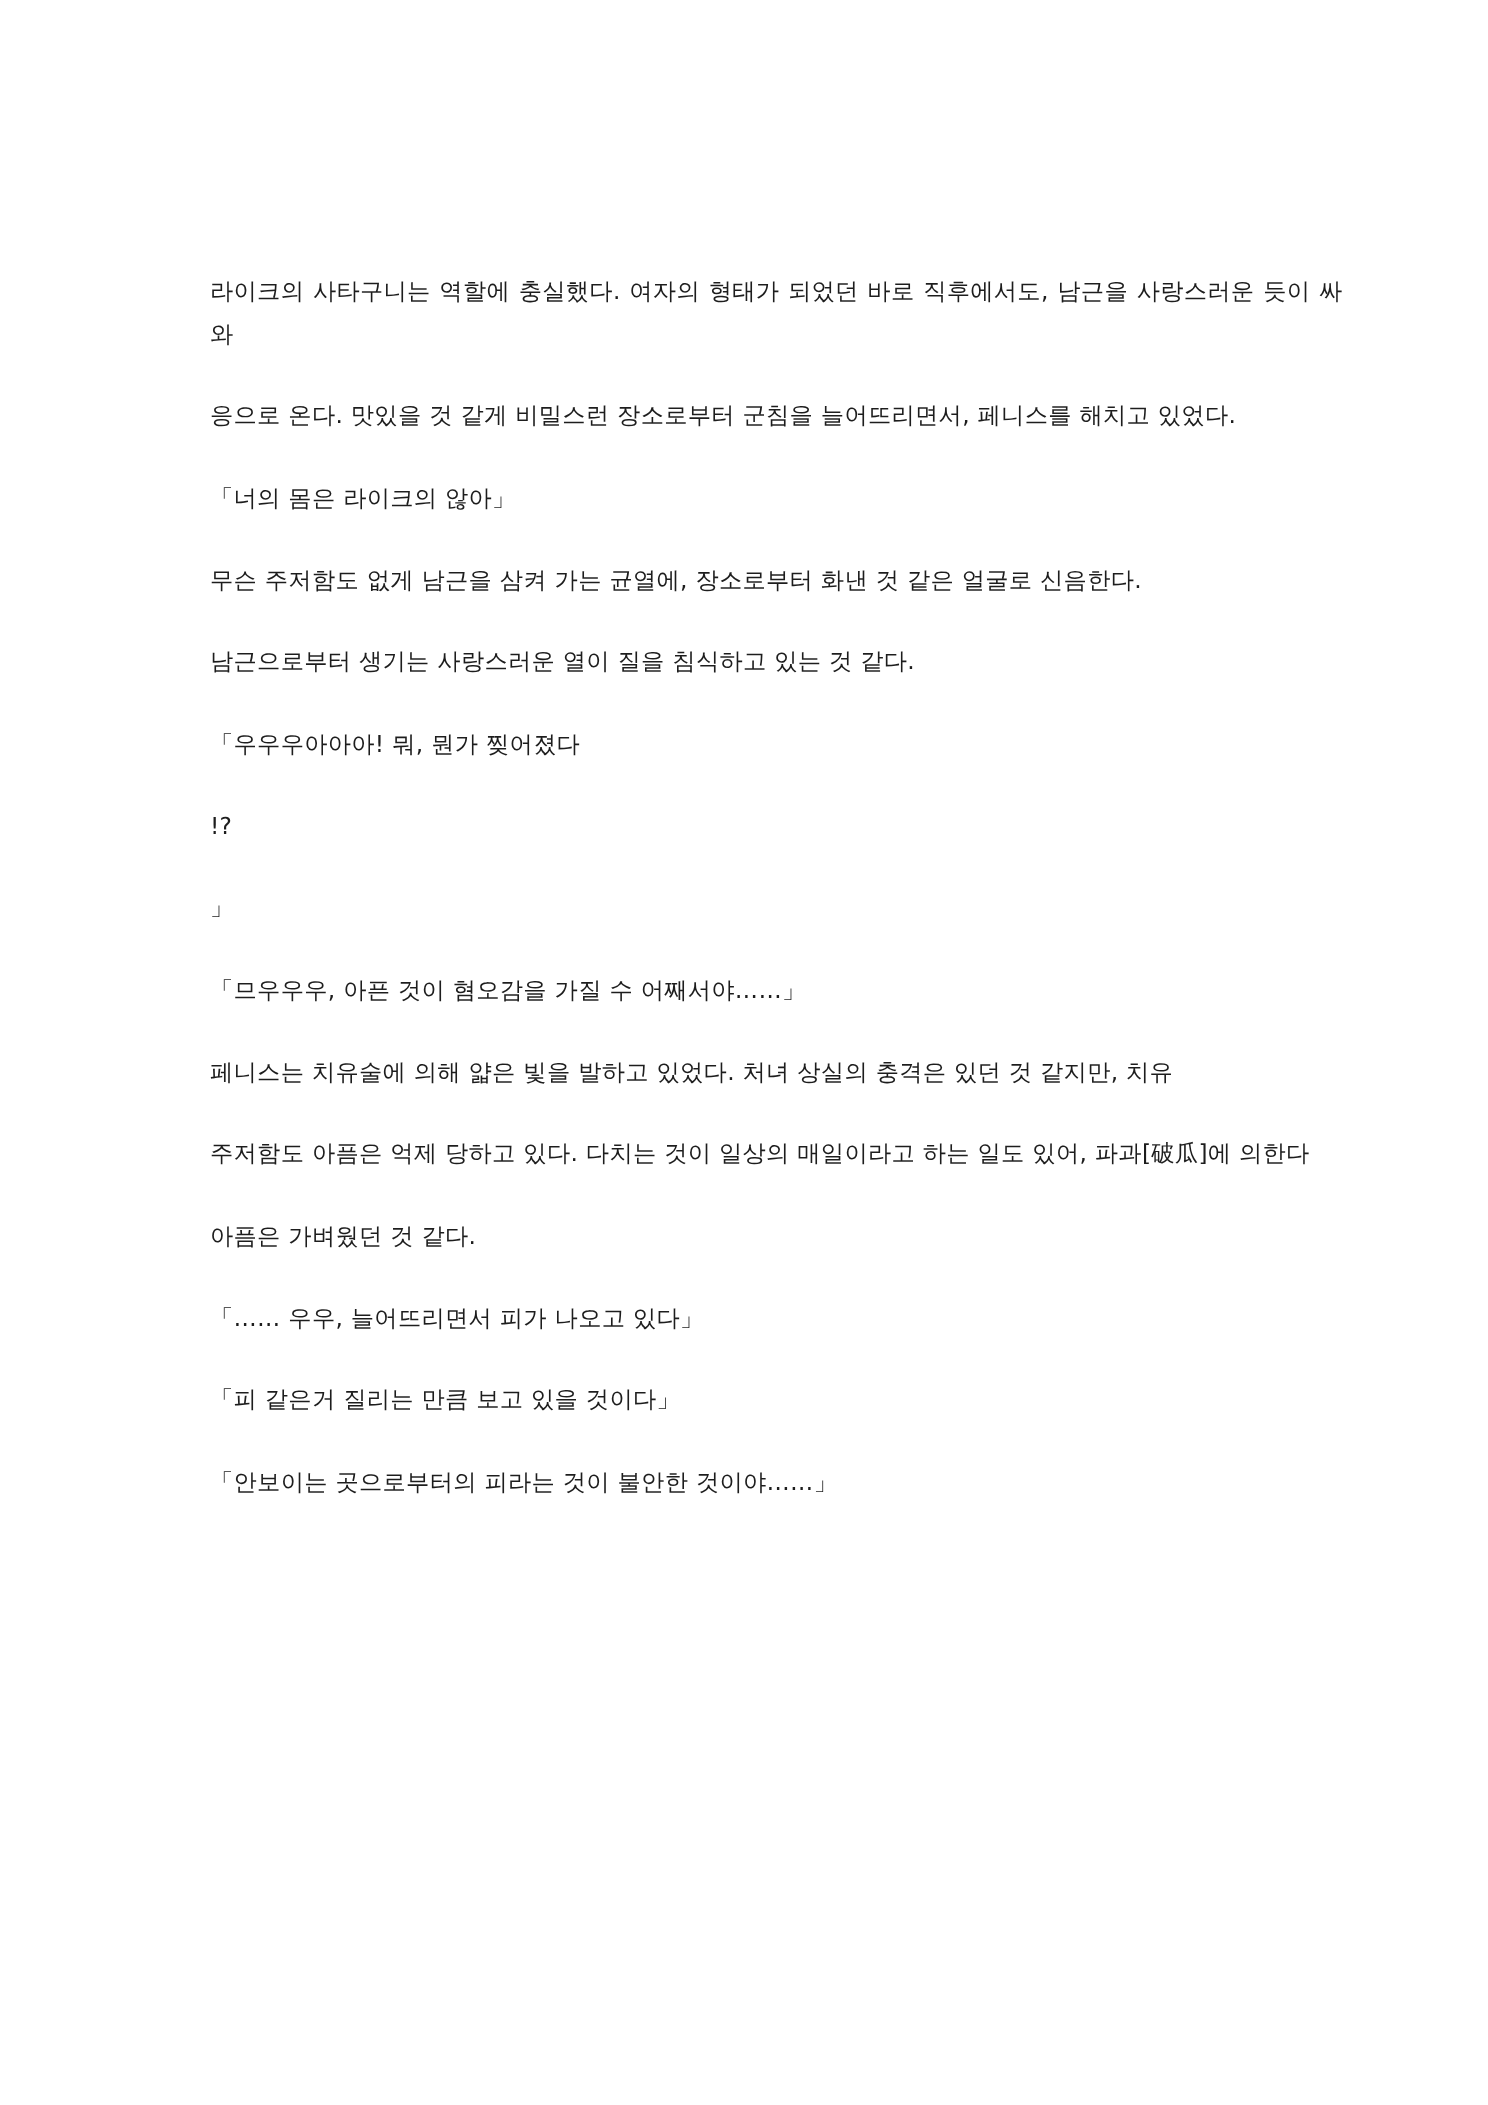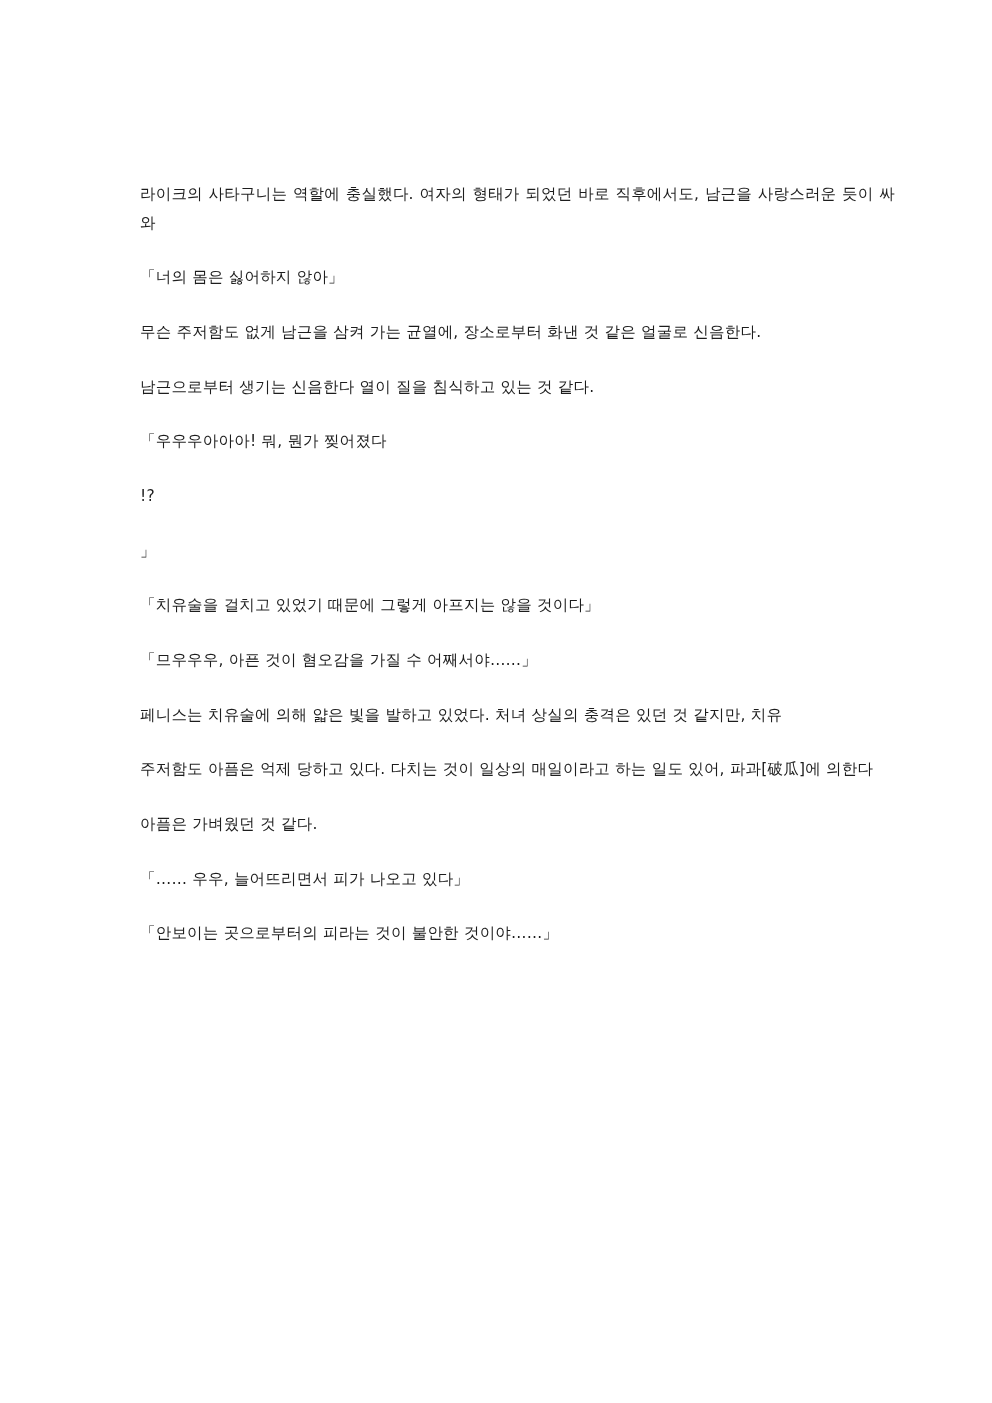--- a/index.html
+++ b/index.html
@@ -37,27 +37,28 @@
   .para:last-child {
     margin-bottom: 12px;
   }
 </style>
 </head>
 <body>
 
 <div class="page">
   <div class="doc-body">
     <p class="para">라이크의 사타구니는 역할에 충실했다. 여자의 형태가 되었던 바로 직후에서도, 남근을 사랑스러운 듯이 싸 와</p>
-    <p class="para">「너의 몸은 싫어하지 않아」</p>
+    <p class="para">응으로 온다. 맛있을 것 같게 비밀스런 장소로부터 군침을 늘어뜨리면서, 페니스를 해치고 있었다.</p>
+    <p class="para">「너의 몸은 라이크의 않아」</p>
     <p class="para">무슨 주저함도 없게 남근을 삼켜 가는 균열에, 장소로부터 화낸 것 같은 얼굴로 신음한다.</p>
-    <p class="para">남근으로부터 생기는 신음한다 열이 질을 침식하고 있는 것 같다.</p>
+    <p class="para">남근으로부터 생기는 사랑스러운 열이 질을 침식하고 있는 것 같다.</p>
     <p class="para">「우우우아아아! 뭐, 뭔가 찢어졌다</p>
     <p class="para">!?</p>
     <p class="para">」</p>
-    <p class="para">「치유술을 걸치고 있었기 때문에 그렇게 아프지는 않을 것이다」</p>
     <p class="para">「므우우우, 아픈 것이 혐오감을 가질 수 어째서야……」</p>
     <p class="para">페니스는 치유술에 의해 얇은 빛을 발하고 있었다. 처녀 상실의 충격은 있던 것 같지만, 치유</p>
     <p class="para">주저함도 아픔은 억제 당하고 있다. 다치는 것이 일상의 매일이라고 하는 일도 있어, 파과[破瓜]에 의한다</p>
     <p class="para">아픔은 가벼웠던 것 같다.</p>
     <p class="para">「…… 우우, 늘어뜨리면서 피가 나오고 있다」</p>
+    <p class="para">「피 같은거 질리는 만큼 보고 있을 것이다」</p>
     <p class="para">「안보이는 곳으로부터의 피라는 것이 불안한 것이야……」</p>
   </div>
 </div>
 
 </body></html>

